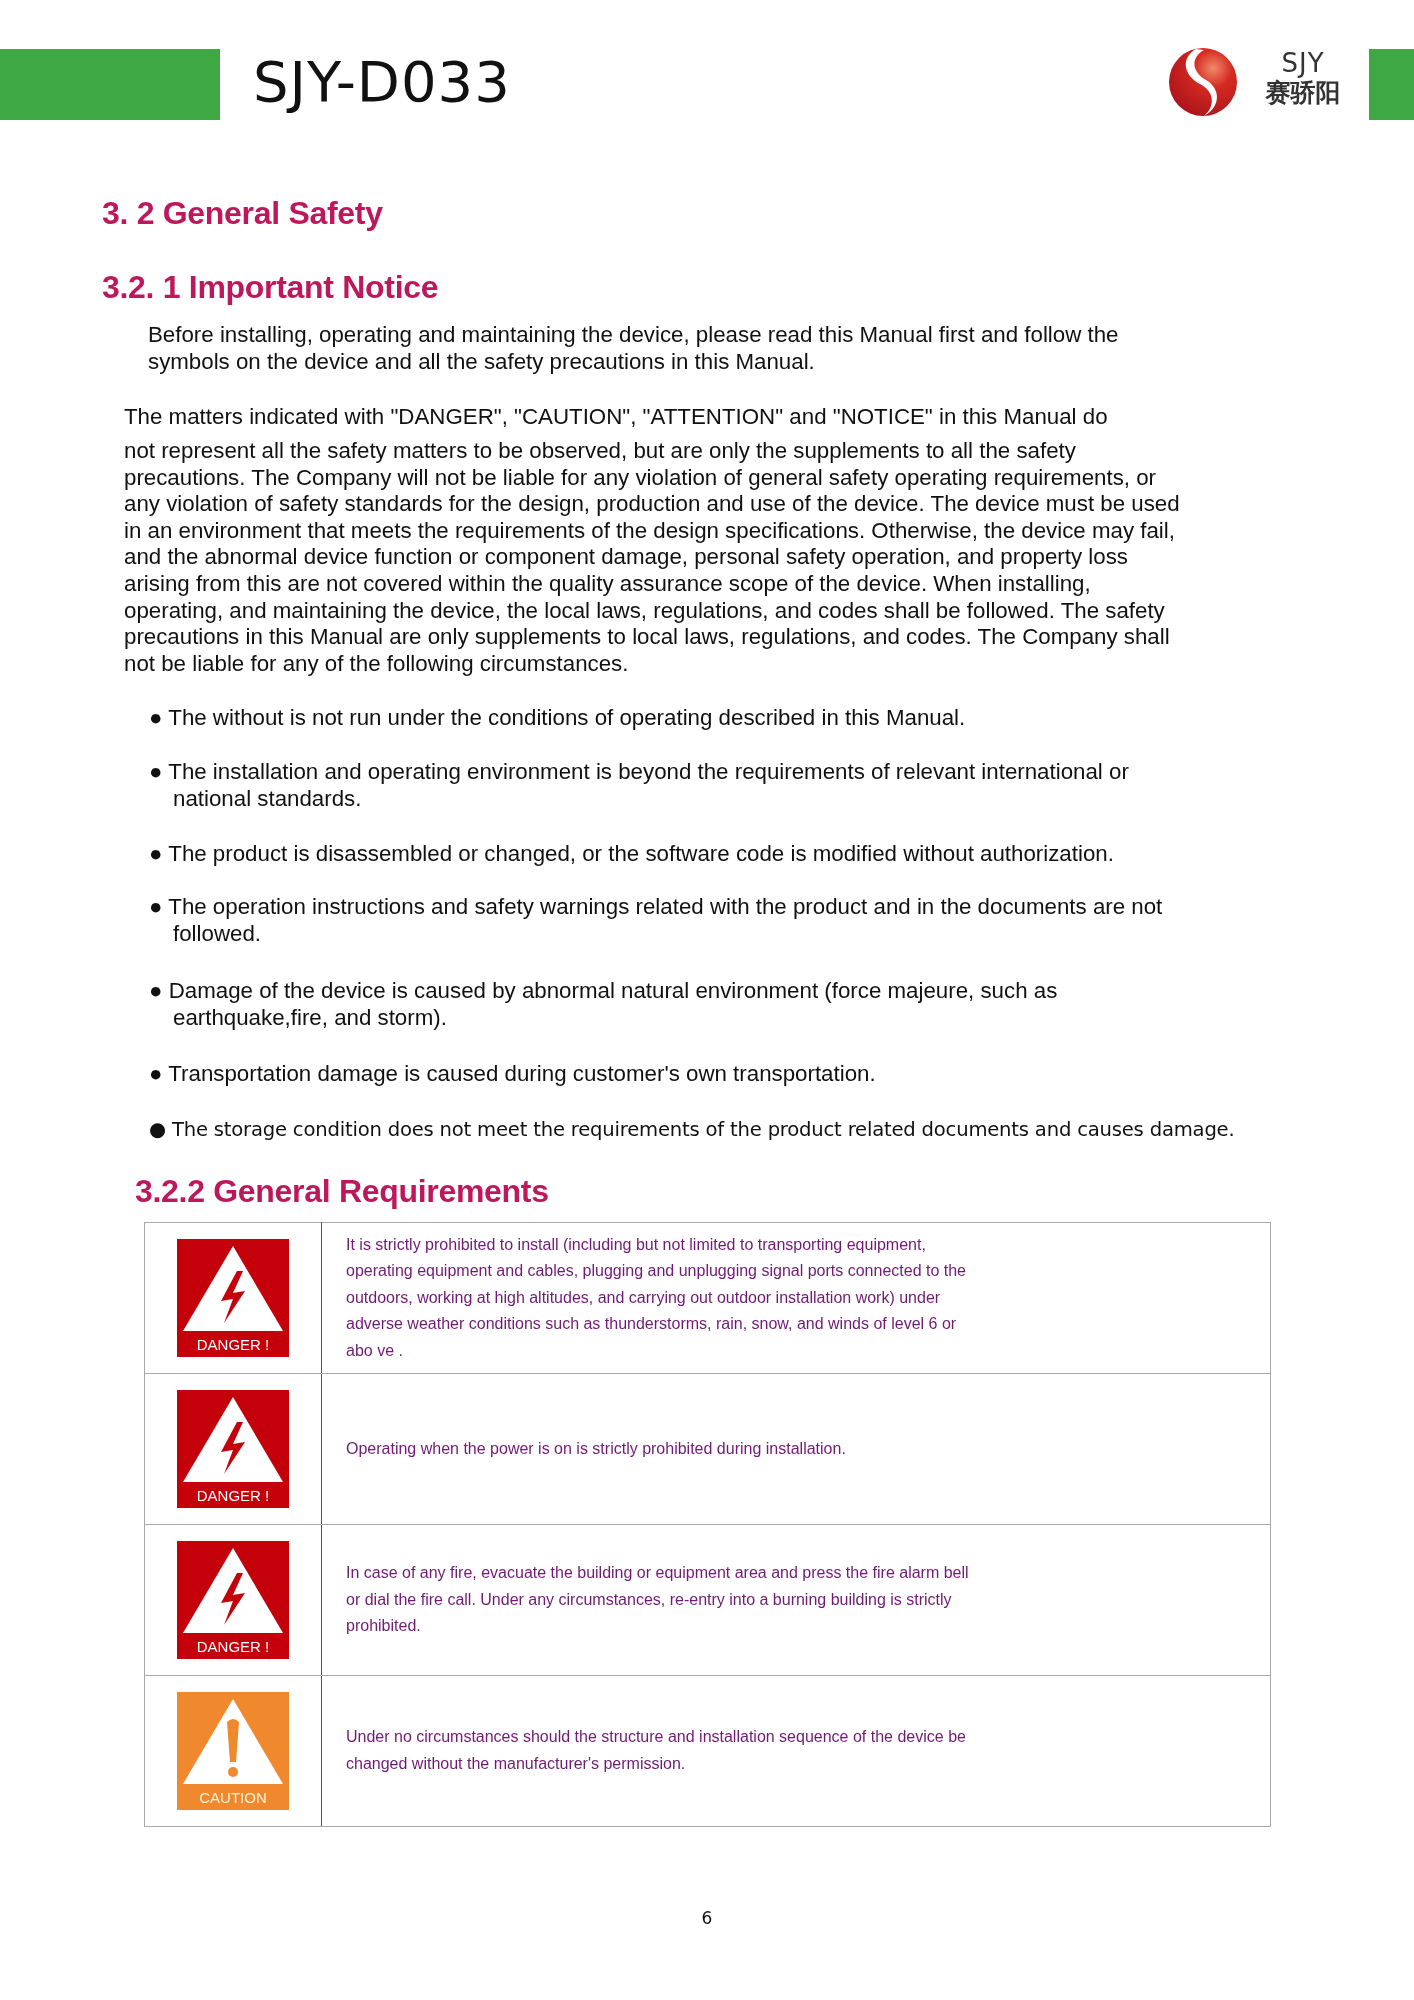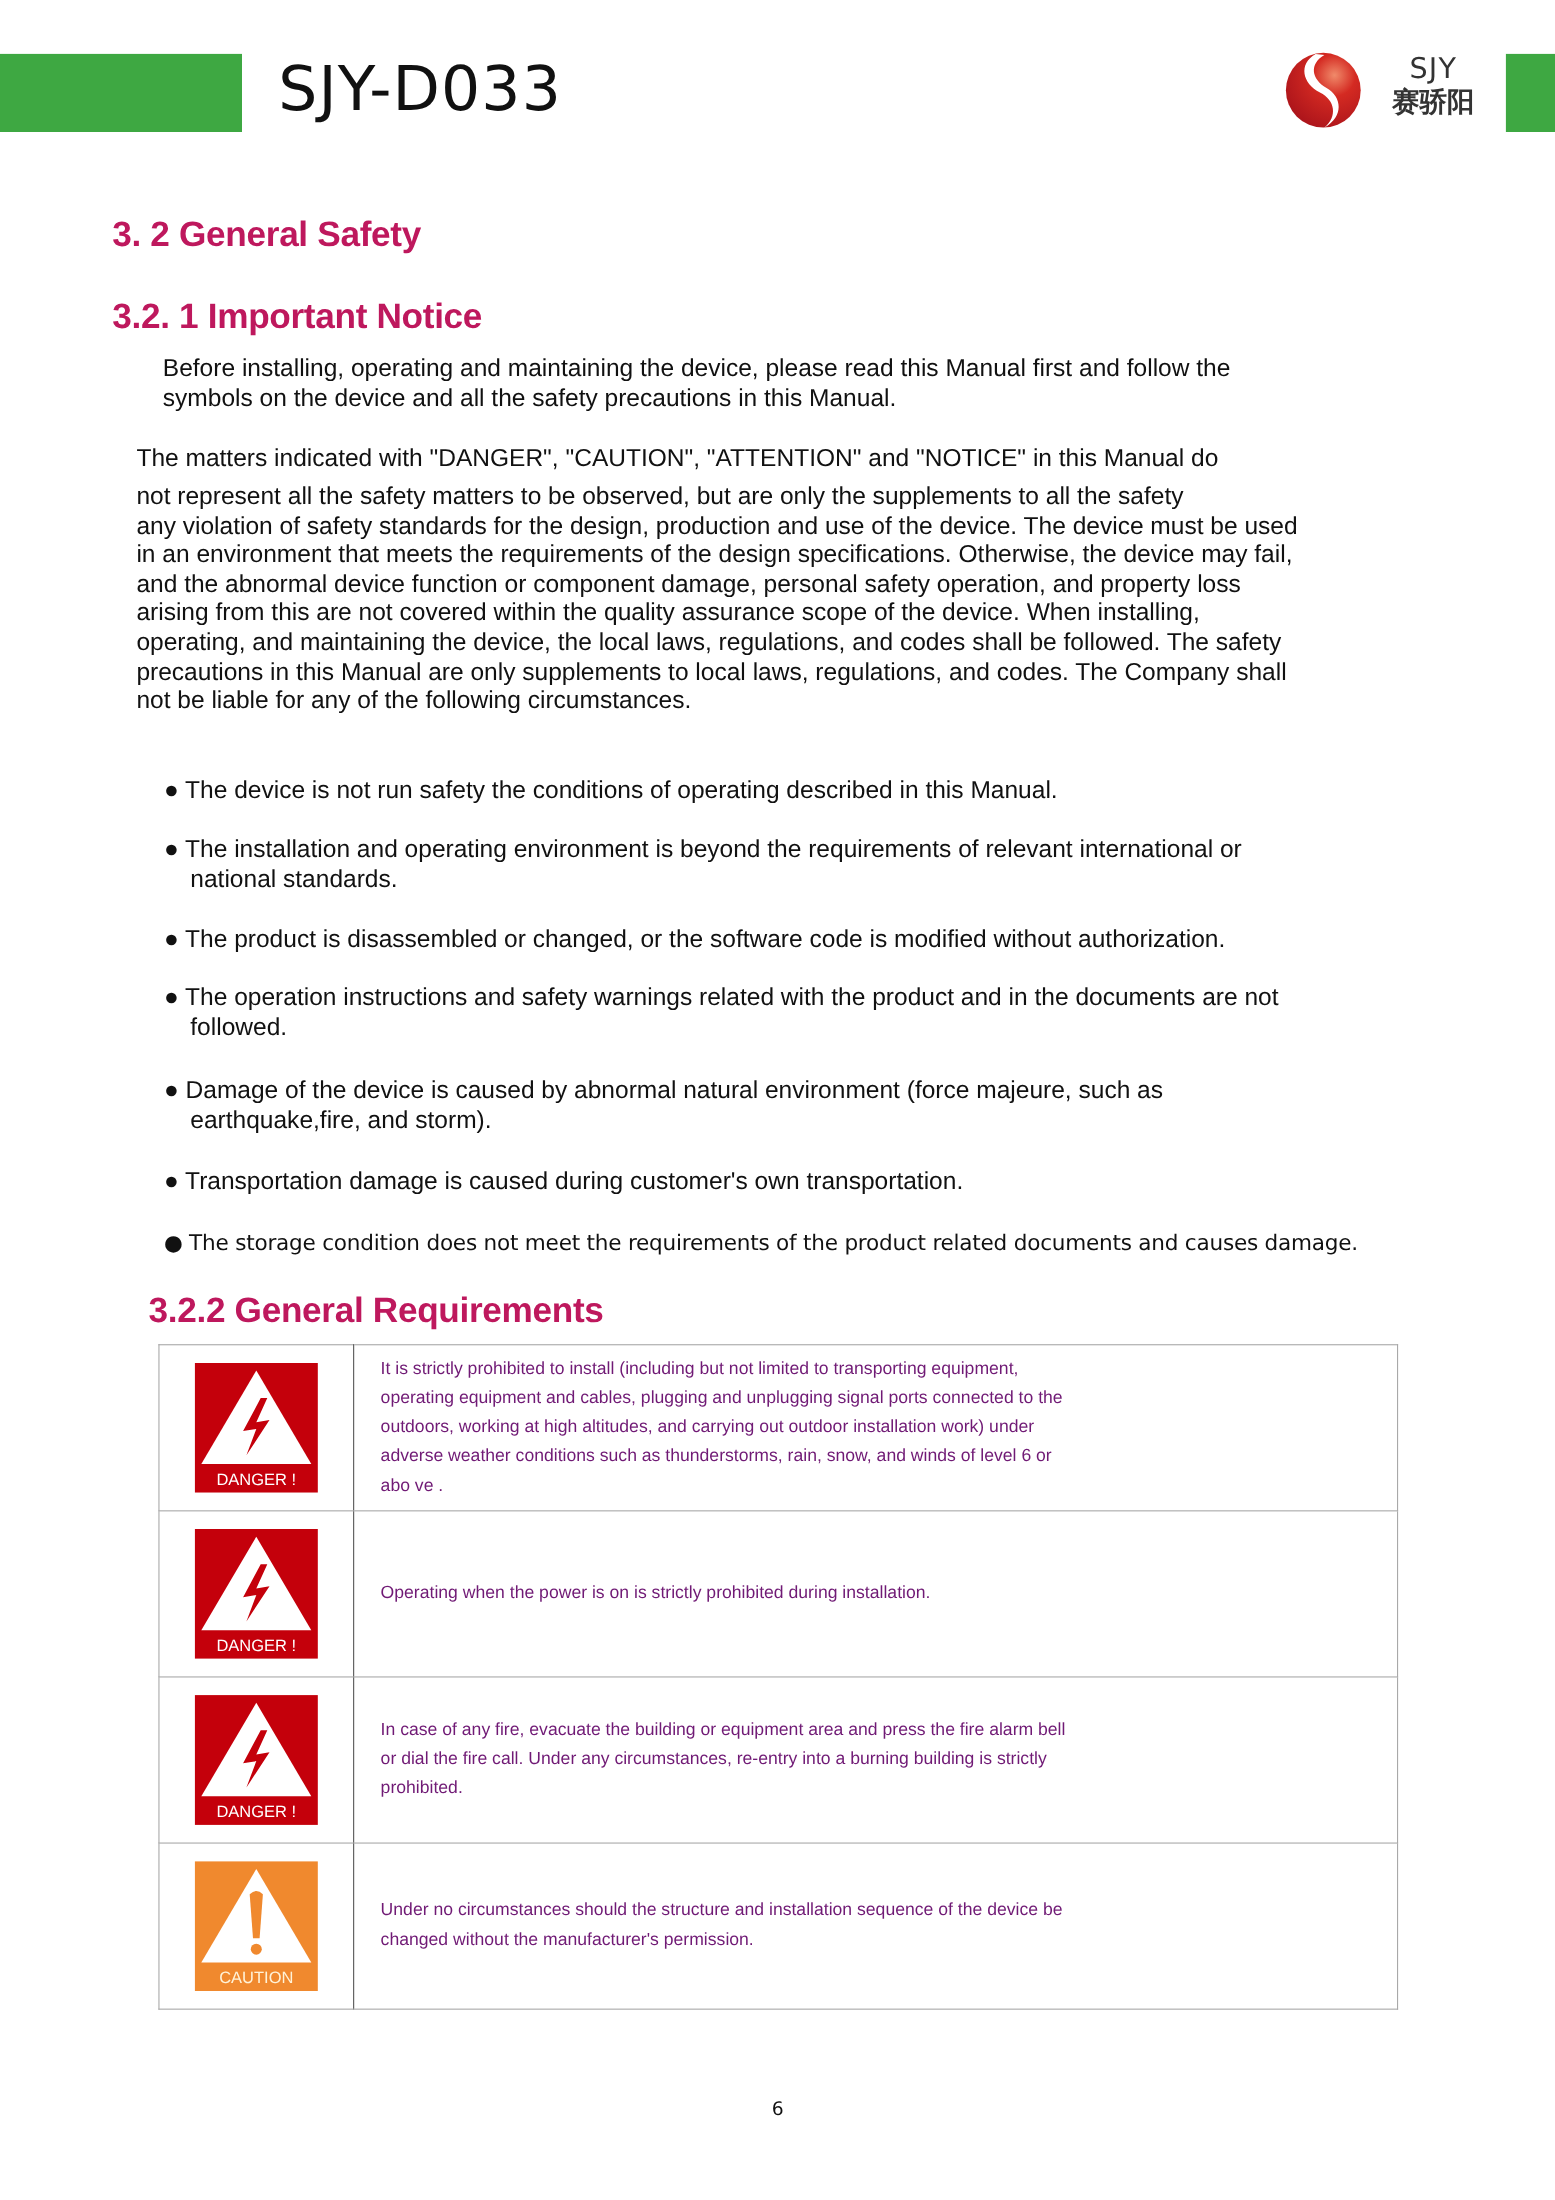--- a/index.html
+++ b/index.html
@@ -66,31 +66,32 @@
 <div class="para" style="left:148px; top:322px;">
   <span class="line">Before installing, operating and maintaining the device, please read this Manual first and follow the</span>
   <span class="line">symbols on the device and all the safety precautions in this Manual.</span>
 </div>
 
 <div class="para" style="left:124px; top:404px;">
   <span class="line">The matters indicated with "DANGER", "CAUTION", "ATTENTION" and "NOTICE" in this Manual do</span>
 </div>
 <div class="para" style="left:124px; top:438px;">
   <span class="line">not represent all the safety matters to be observed, but are only the supplements to all the safety</span>
+  <span class="line">precautions. The Company will not be liable for any violation of general safety operating requirements, or</span>
   <span class="line">any violation of safety standards for the design, production and use of the device. The device must be used</span>
   <span class="line">in an environment that meets the requirements of the design specifications. Otherwise, the device may fail,</span>
   <span class="line">and the abnormal device function or component damage, personal safety operation, and property loss</span>
   <span class="line">arising from this are not covered within the quality assurance scope of the device. When installing,</span>
   <span class="line">operating, and maintaining the device, the local laws, regulations, and codes shall be followed. The safety</span>
   <span class="line">precautions in this Manual are only supplements to local laws, regulations, and codes. The Company shall</span>
   <span class="line">not be liable for any of the following circumstances.</span>
 </div>
 
 <div class="bullet" style="top:704px;">
-  <span class="line">● The device is not run safety the conditions of operating described in this Manual.</span>
+  <span class="line">● The without is not run under the conditions of operating described in this Manual.</span>
 </div>
 <div class="bullet" style="top:758px;">
   <span class="line">● The installation and operating environment is beyond the requirements of relevant international or</span>
   <span class="line cont">national standards.</span>
 </div>
 <div class="bullet" style="top:840px;">
   <span class="line">● The product is disassembled or changed, or the software code is modified without authorization.</span>
 </div>
 <div class="bullet" style="top:893px;">
   <span class="line">● The operation instructions and safety warnings related with the product and in the documents are not</span>

